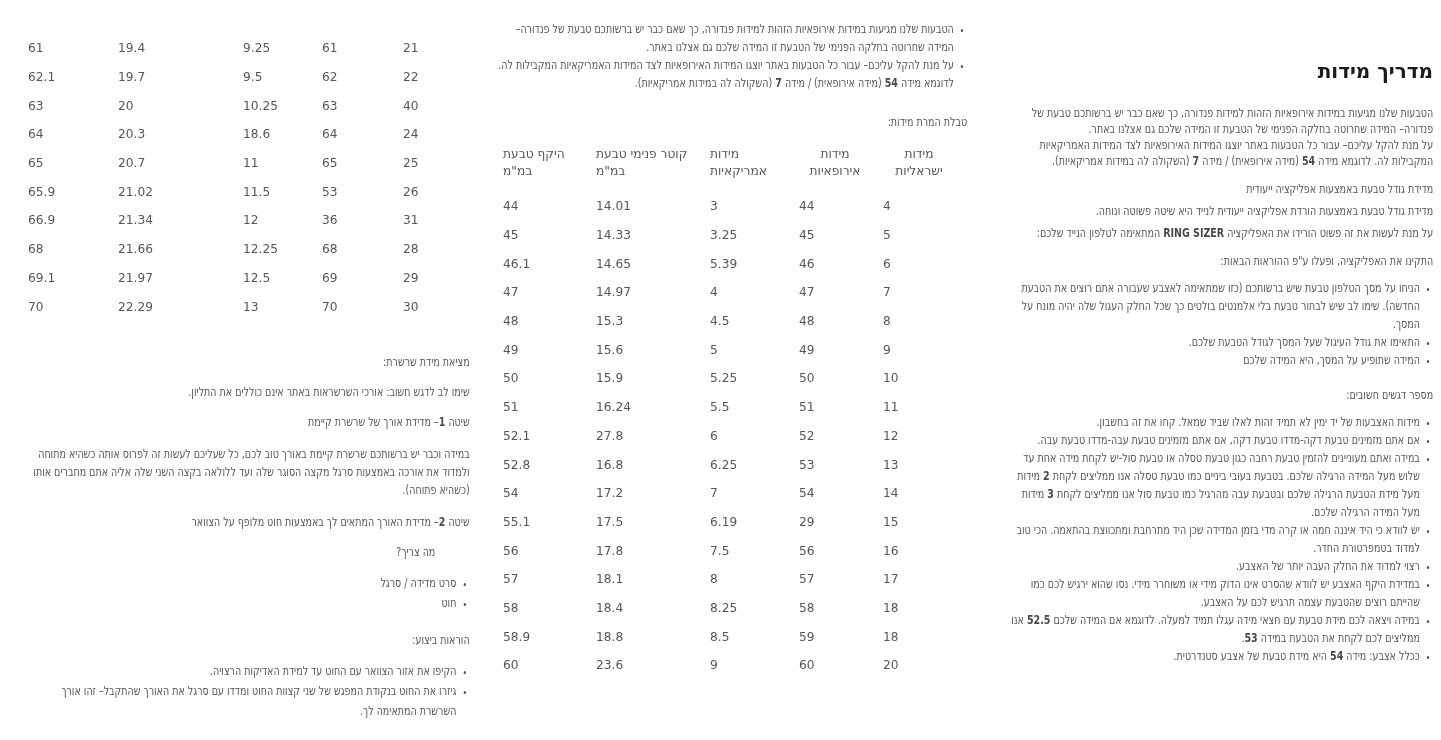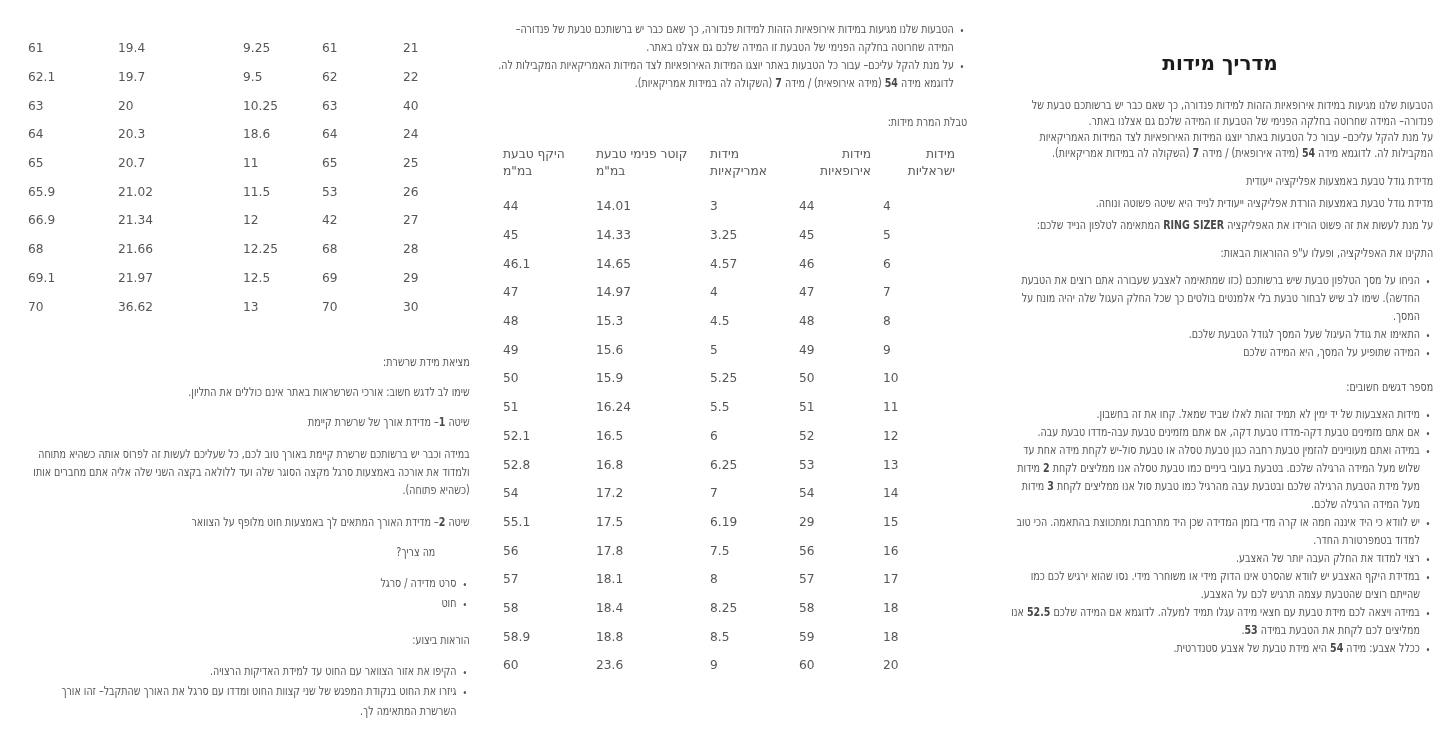--- a/index.html
+++ b/index.html
@@ -10,39 +10,39 @@
     font-size:12.2px;direction:rtl;
   }
   .col{position:absolute;text-align:right;}
   .col-right{top:46px;right:8px;width:426px;}
   .col-middle{top:20px;right:474px;width:472px;}
   .col-left{top:34px;right:971px;width:442px;}
 
   
   .prose{width:128.2%;transform:scaleX(0.78);transform-origin:100% 0;}
 
-  .title{font-size:20px;font-weight:600;color:#1a1b1d;margin:3px 0 20px;line-height:28px;text-align:center;}
+  .title{font-size:20px;font-weight:600;color:#1a1b1d;margin:11px 0 20px;line-height:28px;}
 
   p{margin:0;line-height:16px;}
   .lh18{line-height:18px;}
   .mb6{margin-bottom:6px}.mb10{margin-bottom:10px}.mb12{margin-bottom:12px}
   .mb14{margin-bottom:14px}.mb16{margin-bottom:16px}.mb18{margin-bottom:18px}
   .mb22{margin-bottom:22px}.mb32{margin-bottom:32px}
   .indent{margin-right:44px;}
 
   ul{list-style:disc;margin:0;padding:0 17px 0 0;}
   li{line-height:18px;}
   li.lh20{line-height:20px;}
   li::marker{font-size:9px;color:#55565a;}
 
   .b{font-weight:700;color:#47484b;}
 
   table.size-table{border-collapse:collapse;table-layout:fixed;direction:rtl;color:#55565a;}
   .size-table th{font-weight:400;text-align:left;vertical-align:top;line-height:17px;padding:0 0 12px 0;}
-  .size-table th.alr{text-align:right;padding-right:12px;}
+  .size-table th.alr{text-align:center;padding-right:12px;}
   .size-table th.narrow{padding-left:8px;}
   .size-table th.narrow span{display:inline-block;max-width:80px;}
   .size-table td{height:28.7px;vertical-align:middle;text-align:left;padding:0;}
   .size-table--main{width:472px;}
   .size-table--main td:last-child{padding-left:8px;}
   .size-table--cont{width:442px;}
 </style>
 </head>
 <body>
 
@@ -131,21 +131,21 @@
         <tr>
           <td>5</td>
           <td>45</td>
           <td>3.25</td>
           <td>14.33</td>
           <td>45</td>
         </tr>
         <tr>
           <td>6</td>
           <td>46</td>
-          <td>4.57</td>
+          <td>5.39</td>
           <td>14.65</td>
           <td>46.1</td>
         </tr>
         <tr>
           <td>7</td>
           <td>47</td>
           <td>4</td>
           <td>14.97</td>
           <td>47</td>
         </tr>
@@ -174,21 +174,21 @@
           <td>11</td>
           <td>51</td>
           <td>5.5</td>
           <td>16.24</td>
           <td>51</td>
         </tr>
         <tr>
           <td>12</td>
           <td>52</td>
           <td>6</td>
-          <td>16.5</td>
+          <td>27.8</td>
           <td>52.1</td>
         </tr>
         <tr>
           <td>13</td>
           <td>53</td>
           <td>6.25</td>
           <td>16.8</td>
           <td>52.8</td>
         </tr>
         <tr>
@@ -290,22 +290,22 @@
           <td>65</td>
         </tr>
         <tr>
           <td>26</td>
           <td>53</td>
           <td>11.5</td>
           <td>21.02</td>
           <td>65.9</td>
         </tr>
         <tr>
-          <td>27</td>
-          <td>42</td>
+          <td>31</td>
+          <td>36</td>
           <td>12</td>
           <td>21.34</td>
           <td>66.9</td>
         </tr>
         <tr>
           <td>28</td>
           <td>68</td>
           <td>12.25</td>
           <td>21.66</td>
           <td>68</td>
@@ -314,21 +314,21 @@
           <td>29</td>
           <td>69</td>
           <td>12.5</td>
           <td>21.97</td>
           <td>69.1</td>
         </tr>
         <tr>
           <td>30</td>
           <td>70</td>
           <td>13</td>
-          <td>36.62</td>
+          <td>22.29</td>
           <td>70</td>
         </tr>
       </tbody>
   </table>
 
   <div class="prose">
     <p class="lh18 mb12">מציאת מידת שרשרת:</p>
     <p class="lh18 mb12">שימו לב לדגש חשוב: אורכי השרשראות באתר אינם כוללים את התליון.</p>
     <p class="lh18 mb14"><span>שיטה </span><span class="b">1</span><span>– מדידת אורך של שרשרת קיימת</span></p>
     <p class="lh18 mb14">במידה וכבר יש ברשותכם שרשרת קיימת באורך טוב לכם, כל שעליכם לעשות זה לפרוס אותה כשהיא מתוחה ולמדוד את אורכה באמצעות סרגל מקצה הסוגר שלה ועד ללולאה בקצה השני שלה אליה אתם מחברים אותו (כשהיא פתוחה).</p>

